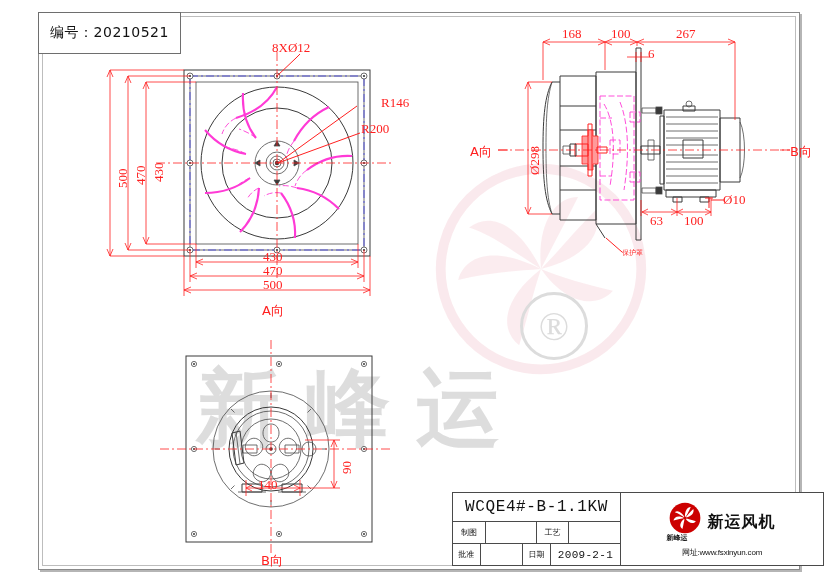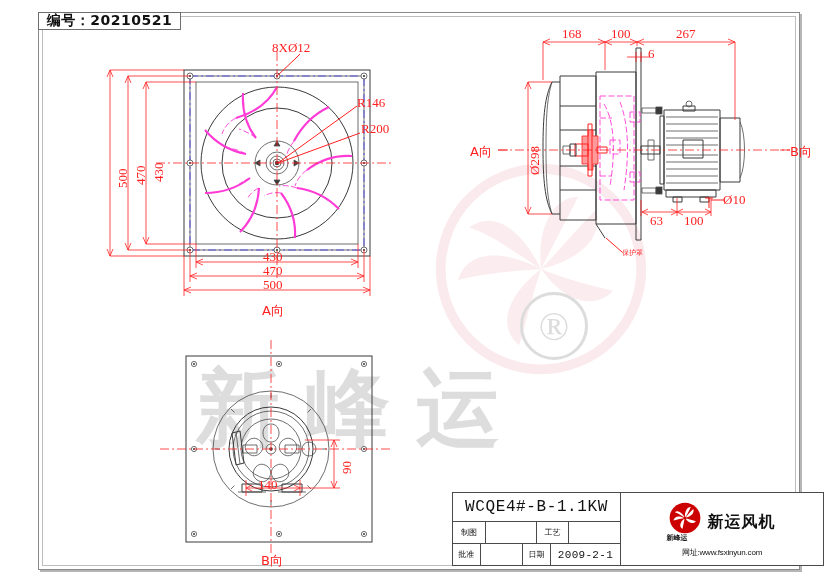--- a/index.html
+++ b/index.html
@@ -16,26 +16,25 @@
     border:1px solid #8a8a8a;box-sizing:border-box;background:transparent;
     box-shadow:2px 2px 0 0 rgba(120,120,120,.55);
   }
   .frame-inner{
     position:absolute;left:42px;top:16px;width:754px;height:550px;
     border:1px solid #bdbdbd;box-sizing:border-box;
   }
 
   
   .serial-box{
-    position:absolute;left:38px;top:12px;width:143px;height:18px;
+    position:absolute;left:38px;top:12px;width:143px;height:42px;
     border:1px solid #6e6e6e;box-sizing:border-box;background:#fff;
     display:flex;align-items:center;justify-content:center;
     font-size:14px;color:#111;letter-spacing:.5px;z-index:6;
     font-family:"DejaVu Sans", sans-serif;
-    font-weight:bold;
   }
 
   
   .wm{position:absolute;z-index:1;pointer-events:none;}
   .wm-fan{left:432px;top:160px;width:218px;height:218px;opacity:.30;}
   .wm-text{
     left:196px;top:352px;font-size:84px;color:#d8d8d8;
     font-family:"DejaVu Sans", sans-serif;font-weight:700;
     letter-spacing:26px;white-space:nowrap;opacity:.85;
   }
@@ -430,21 +429,21 @@
 
   <div class="dimtxt vert" style="left:115px;top:188px;">500</div>
   <div class="dimtxt vert" style="left:133px;top:185px;">470</div>
   <div class="dimtxt vert" style="left:151px;top:182px;">430</div>
 
   <div class="dimtxt" style="left:263px;top:249px;">430</div>
   <div class="dimtxt" style="left:263px;top:263px;">470</div>
   <div class="dimtxt" style="left:263px;top:277px;">500</div>
 
   <div class="leadtxt" style="left:272px;top:40px;">8XØ12</div>
-  <div class="leadtxt" style="left:357px;top:95px;">R146</div>
+  <div class="leadtxt" style="left:357px;top:95px;padding-left:24px;">R146</div>
   <div class="leadtxt" style="left:361px;top:121px;">R200</div>
   <div class="viewlbl" style="left:262px;top:302px;">A向</div>
 
   <div class="dimtxt" style="left:562px;top:26px;">168</div>
   <div class="dimtxt" style="left:611px;top:26px;">100</div>
   <div class="dimtxt" style="left:676px;top:26px;">267</div>
   <div class="dimtxt" style="left:648px;top:46px;">6</div>
   <div class="dimtxt vert" style="left:527px;top:175px;">Ø298</div>
   <div class="dimtxt" style="left:650px;top:213px;">63</div>
   <div class="dimtxt" style="left:684px;top:213px;">100</div>

